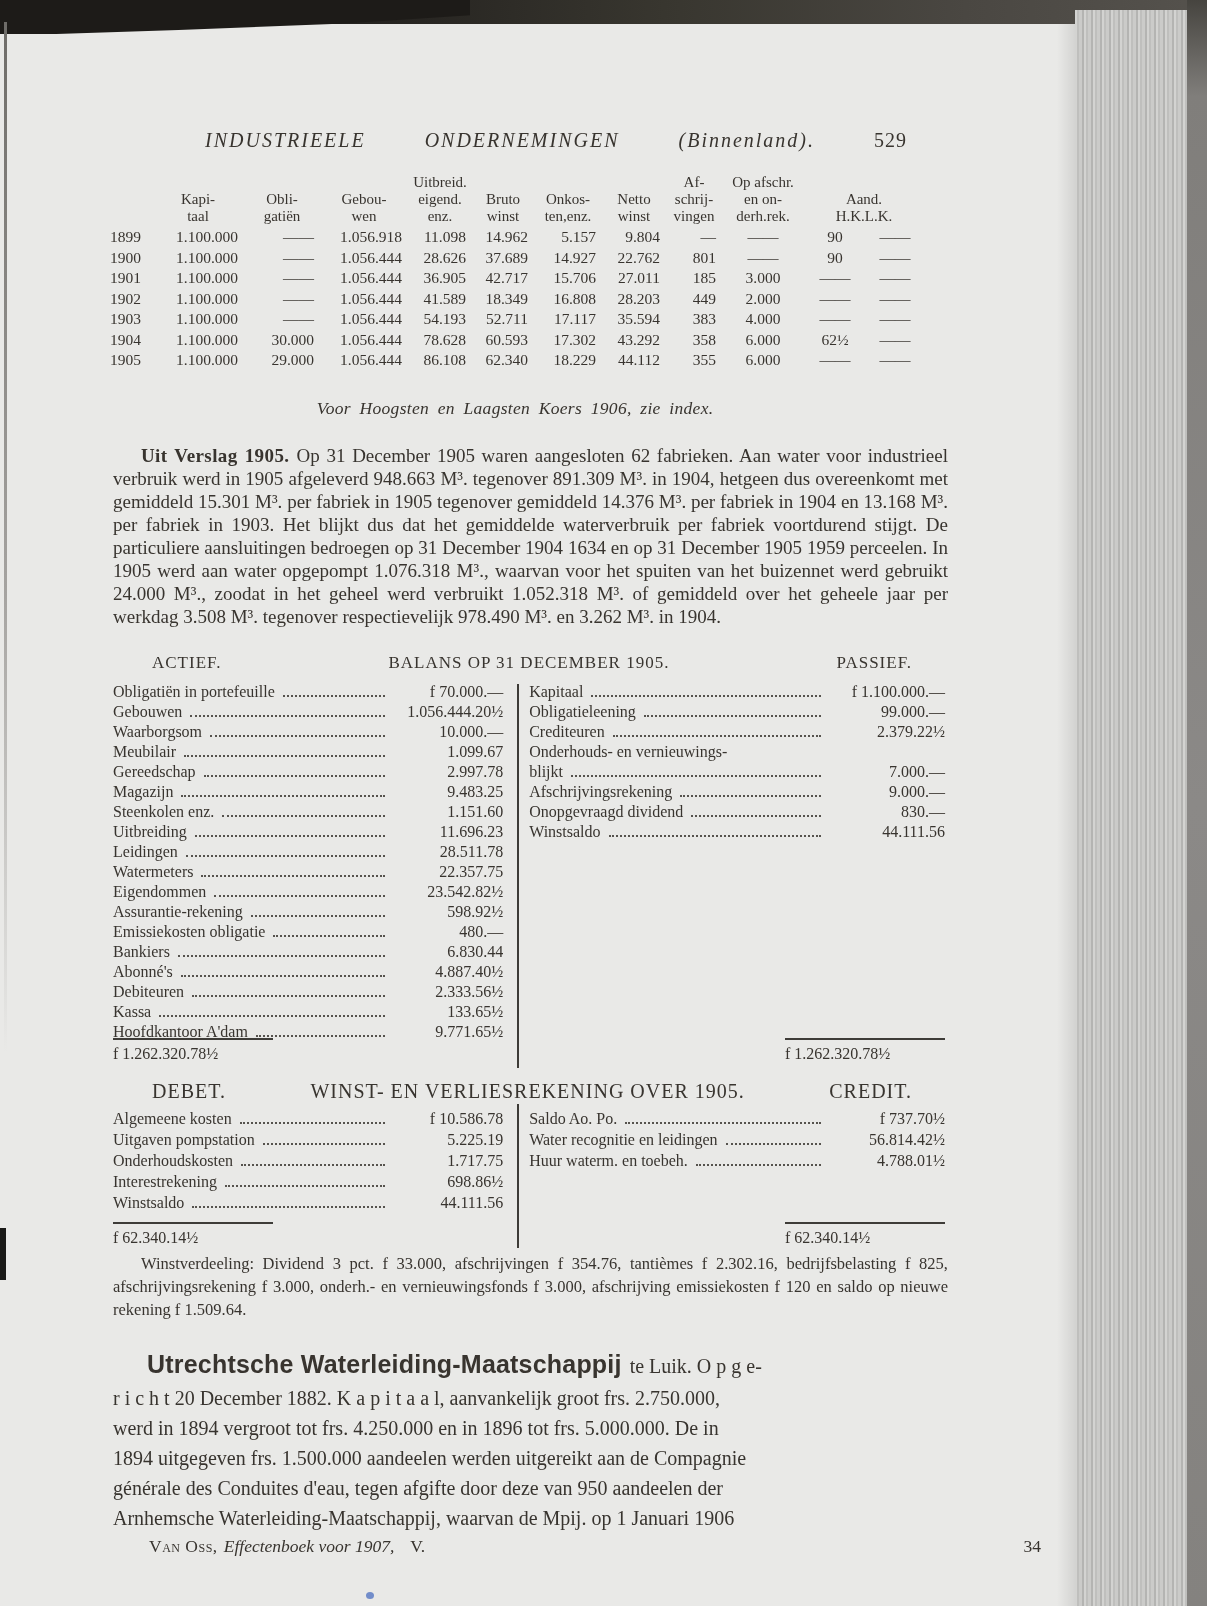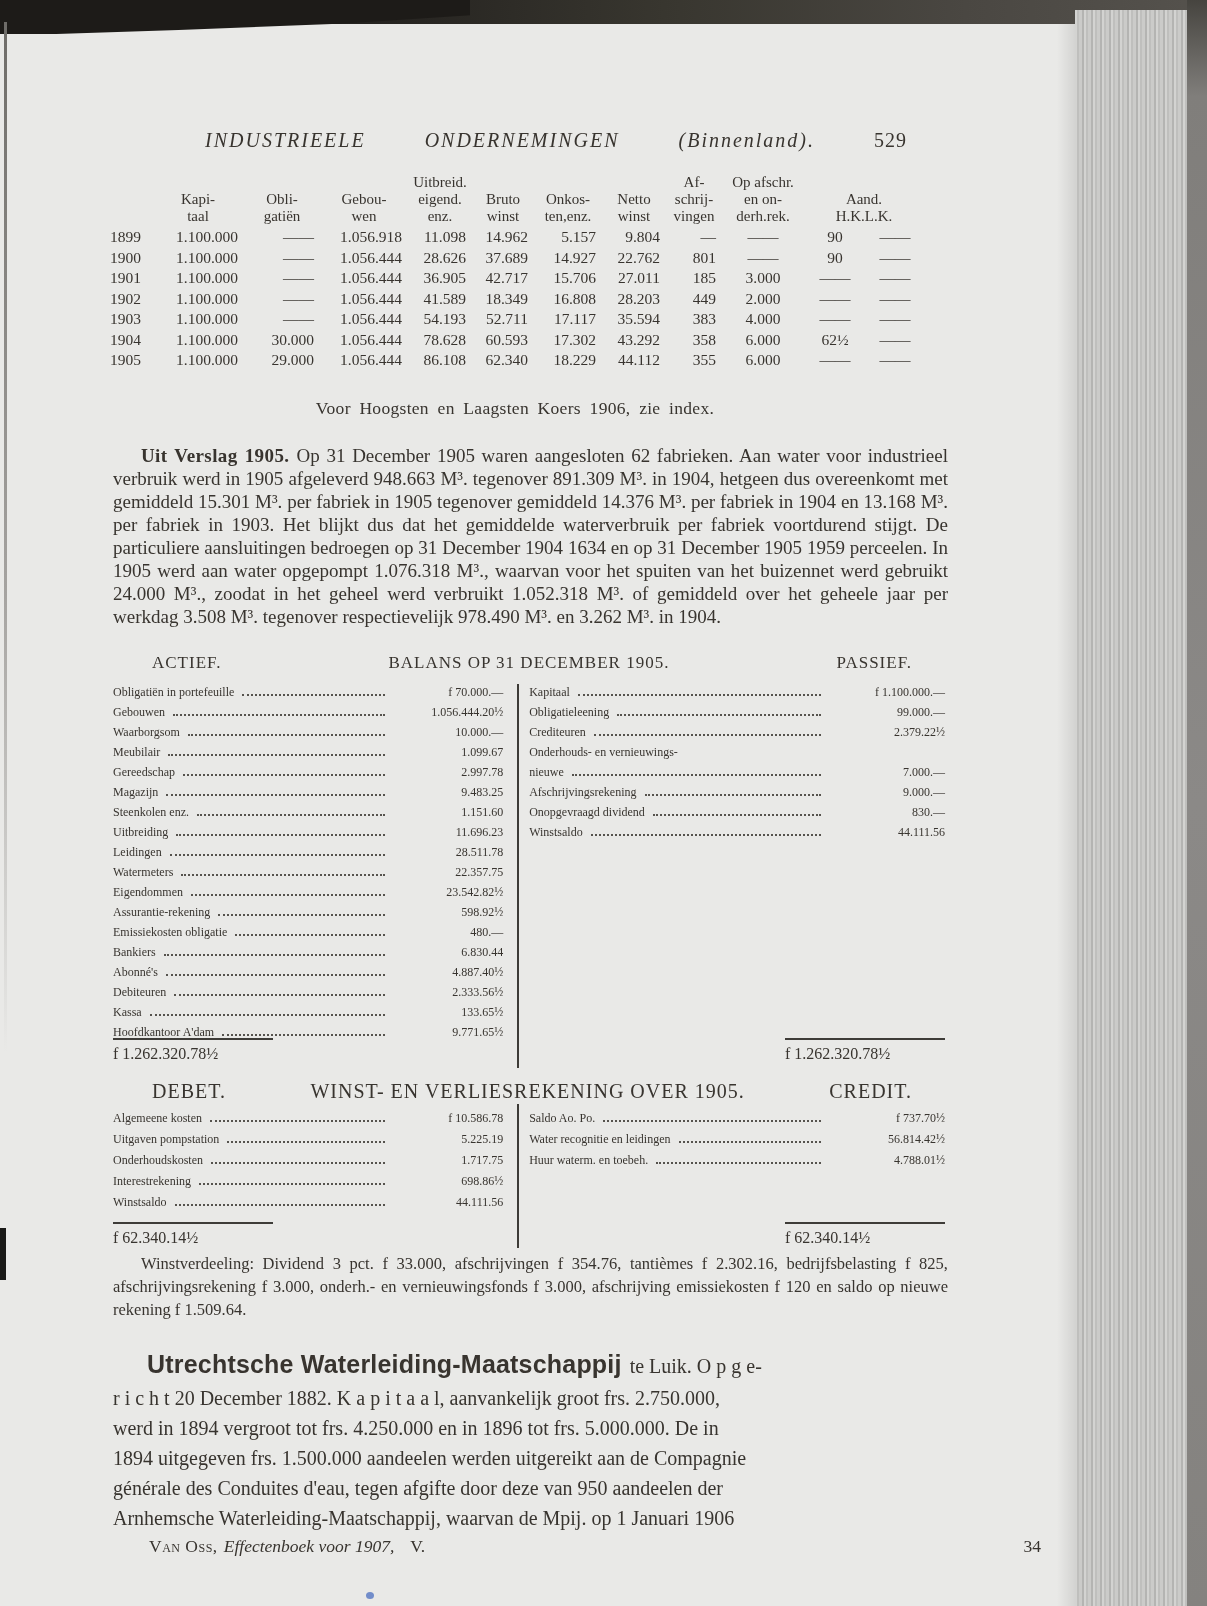--- a/index.html
+++ b/index.html
@@ -35,35 +35,35 @@
   
   .fin-table { position:absolute; left:106px; top:174px; width:818px;
     border-collapse:collapse; table-layout:fixed; }
   .fin-table th { vertical-align:bottom; text-align:center; font-weight:normal;
     white-space:pre-line; font-size:15px; line-height:17px; padding:0 0 2px 0; }
   .fin-table td { font-size:15.5px; line-height:20.5px; padding:0 6px 0 0;
     text-align:right; white-space:nowrap; overflow:hidden; }
   .fin-table td:nth-child(1){ text-align:left; padding:0 0 0 4px; }
   .fin-table td:nth-child(10),.fin-table td:nth-child(11),.fin-table td:nth-child(12){ text-align:center; padding:0; }
   .table-footnote { position:absolute; left:106px; top:398px; width:818px;
-    text-align:center; font-size:17.5px; word-spacing:4px; letter-spacing:.3px; }
+    text-align:center; font-size:17.5px; word-spacing:4px; letter-spacing:.3px;font-style:italic; }
 
   
   .verslag { position:absolute; left:113px; top:444px; width:835px; margin:0;
     font-size:19px; line-height:23px; text-align:justify; text-indent:28px; }
   .verslag .lead { margin-right:7px; letter-spacing:.4px; }
 
   
   .bal-header { position:absolute; left:110px; top:653px; width:832px;
     display:flex; justify-content:space-between; align-items:baseline;
     font-size:17px; letter-spacing:1px; }
   .bal-header .side-l { margin-left:42px; }
   .bal-header .side-r { margin-right:30px; }
   .bal-body { position:absolute; left:113px; top:682px; width:832px; display:flex; }
-  .bal-col { display:flex; flex-direction:column; font-size:12px; line-height:20px; }
+  .bal-col { display:flex; flex-direction:column; font-size:16px; line-height:20px; }
   .bal-col.left  { width:396px; margin-right:14px; }
   .bal-col.right { width:422px; margin-left:12px; }
   .bal-row { display:flex; align-items:baseline; }
   .bal-label { white-space:nowrap; }
   .dots { flex:1 1 auto; border-bottom:2px dotted #56534e; margin:0 6px 4px 8px; min-width:10px; }
   .bal-value { text-align:right; white-space:nowrap; }
   .bal-col.left  .bal-value { width:112px; }
   .bal-col.right .bal-value { width:118px; }
   .bal-pre { white-space:nowrap; }
   .bal-divider { position:absolute; left:517px; top:684px; width:2px; height:384px; background:#3d3b37; }
@@ -476,21 +476,21 @@
           <div class="bal-row">
             <span class="bal-label">Crediteuren</span>
             <span class="dots"></span>
             <span class="bal-value">2.379.22½</span>
           </div>
         </div>
 
         <div>
           <div class="bal-pre">Onderhouds- en vernieuwings-</div>
           <div class="bal-row">
-            <span class="bal-label">nieuwe</span>
+            <span class="bal-label">blijkt</span>
             <span class="dots"></span>
             <span class="bal-value">7.000.—</span>
           </div>
         </div>
 
         <div>
 
           <div class="bal-row">
             <span class="bal-label">Afschrijvingsrekening</span>
             <span class="dots"></span>

